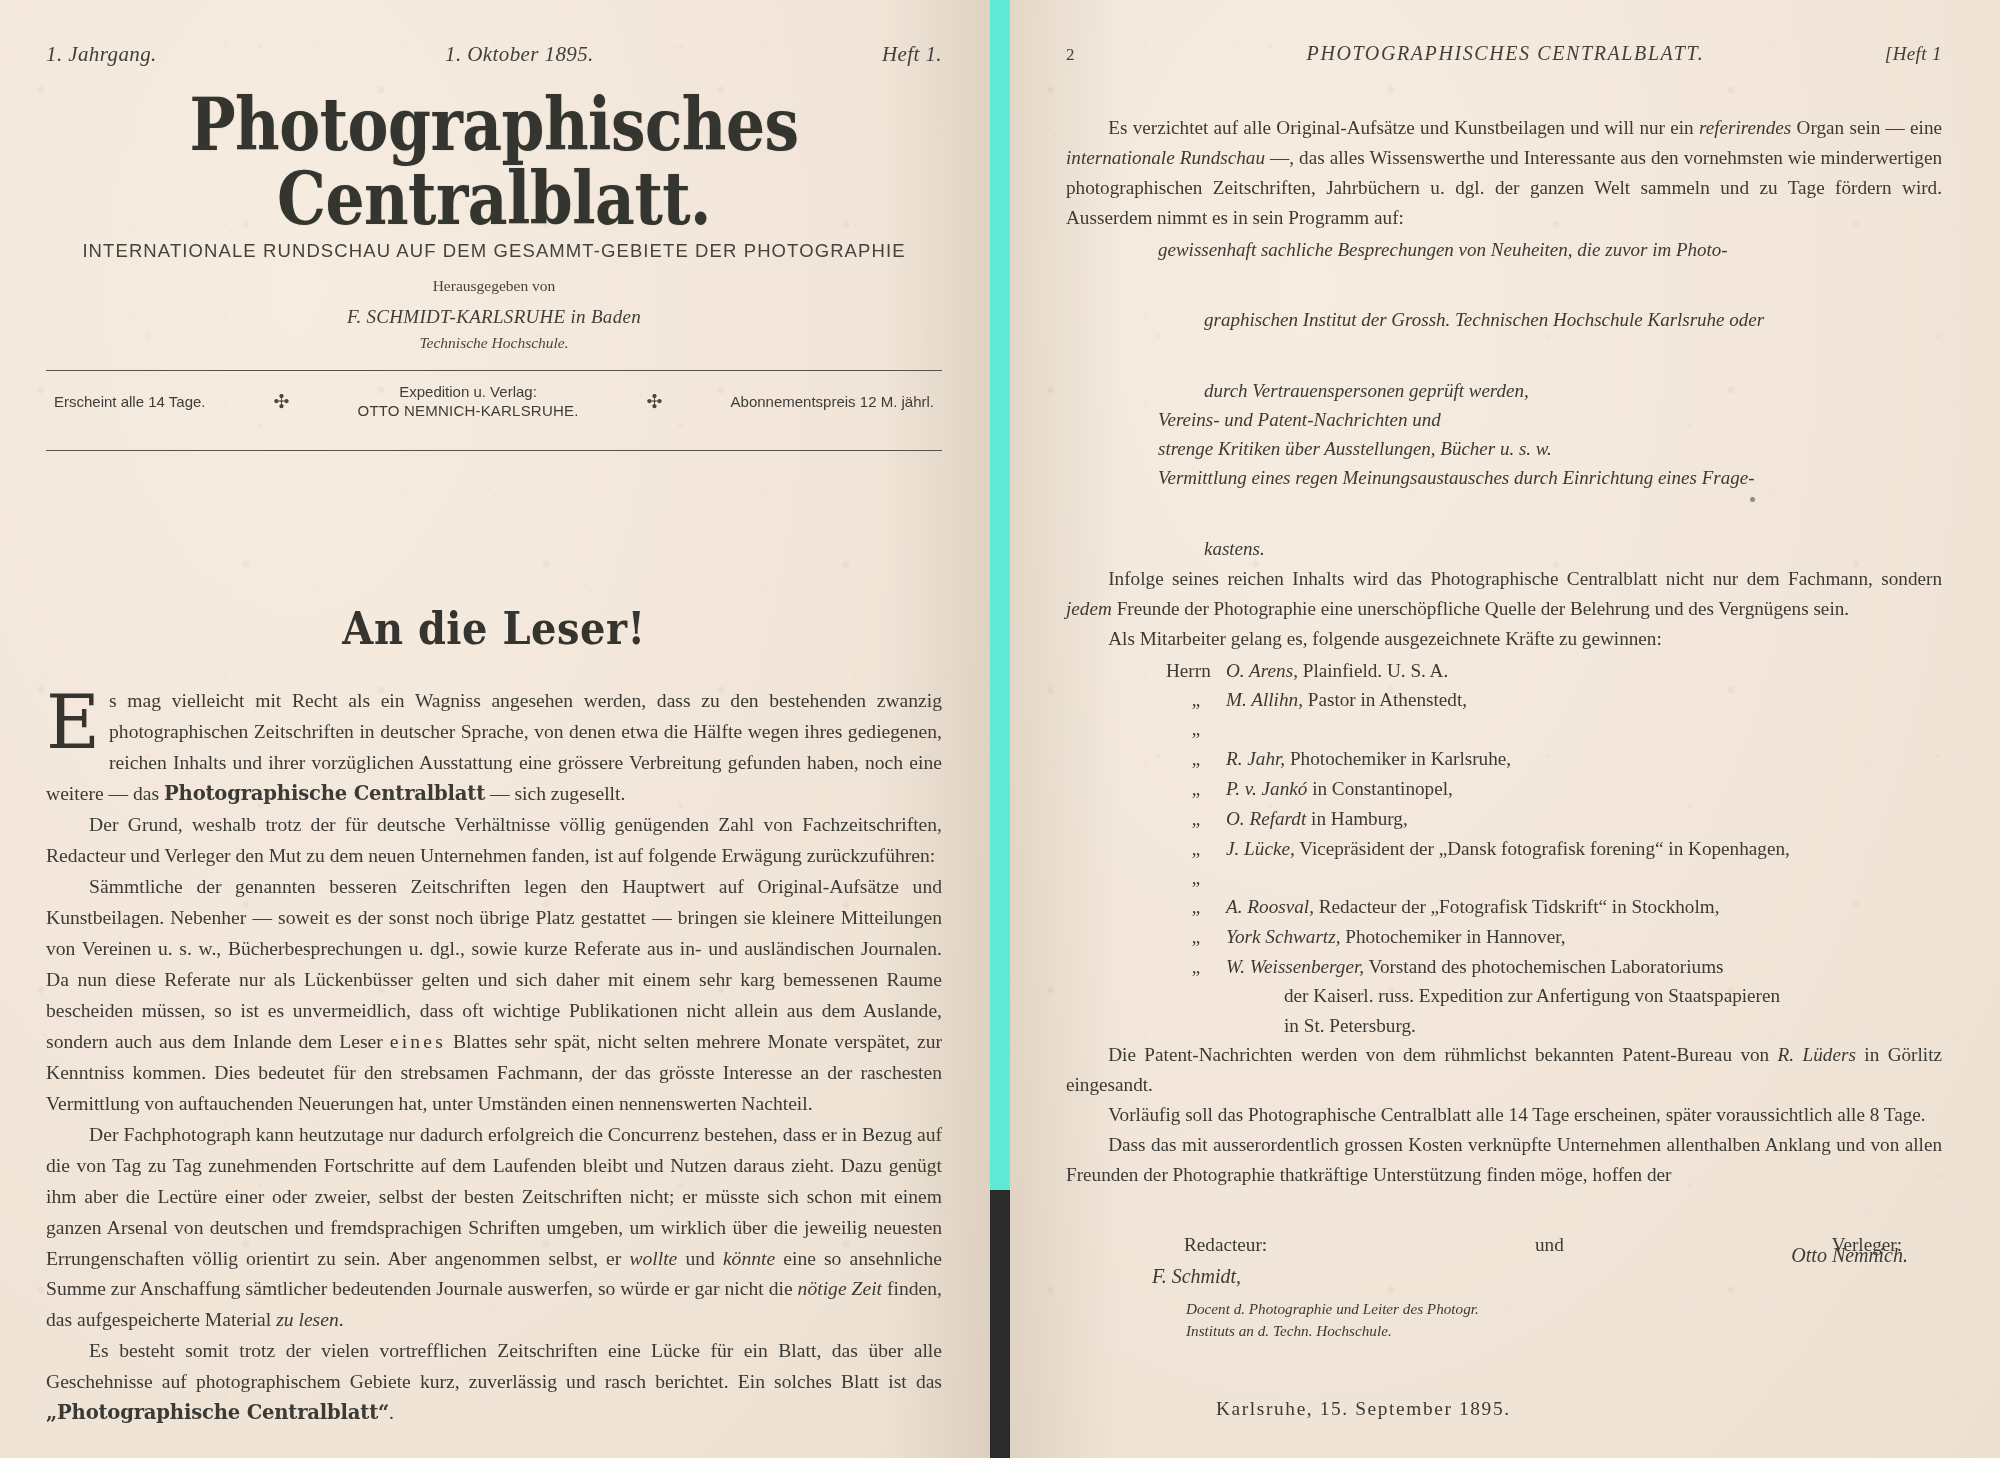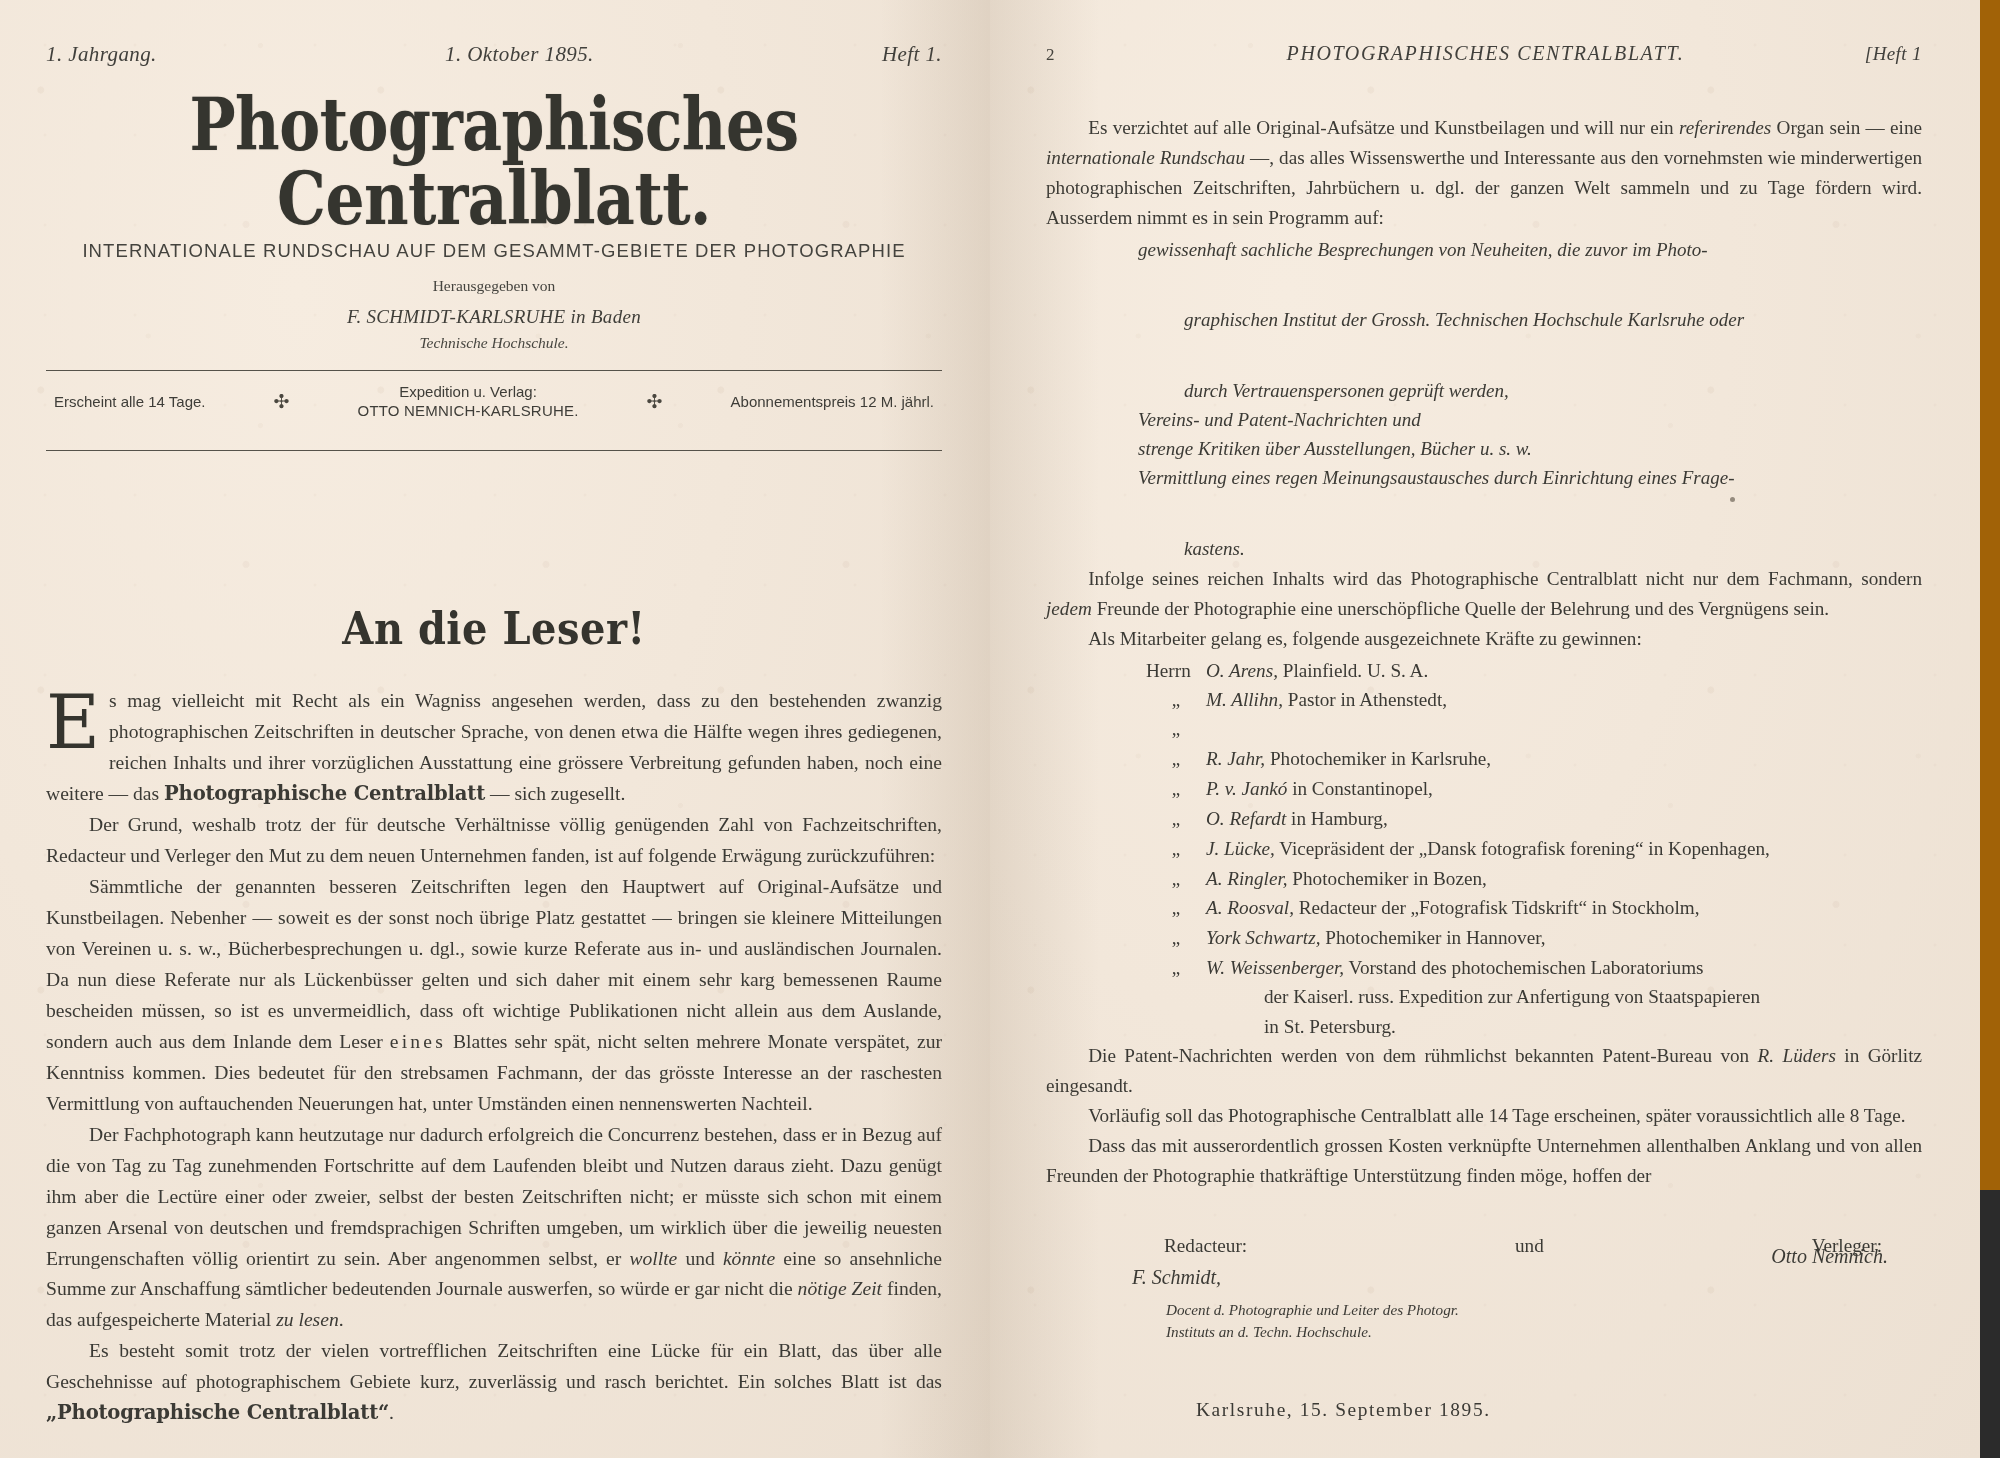--- a/index.html
+++ b/index.html
@@ -14,22 +14,23 @@
     overflow: hidden;
     font-family: "Liberation Serif", "DejaVu Serif", serif;
     color: #3a3a38;
   }
 
   
   .spread {
     position: relative;
     width: 2000px;
     height: 1190px;
-    background: #a16207;
+    background: #5eead4;
     display: flex;
+    justify-content: space-between;
   }
   .page {
     position: relative;
     width: 990px;
     height: 1458px;
     background:
       radial-gradient(ellipse at 30% 20%, #f6ece0 0%, #f2e7da 45%, #ece0d2 100%);
     box-sizing: border-box;
     overflow: hidden;
   }
@@ -429,21 +430,20 @@
             <span class="who"><i>O. Refardt</i><span> in Hamburg,</span></span>
           </div>
 
           <div class="contrib-row">
             <span class="mark">„</span>
             <span class="who"><i>J. Lücke,</i><span> Vicepräsident der „Dansk fotografisk forening“ in Kopenhagen,</span></span>
           </div>
 
           <div class="contrib-row">
             <span class="mark">„</span>
-            <span class="who"><i>A. Ringler,</i><span> Photochemiker in Bozen,</span></span>
           </div>
 
           <div class="contrib-row">
             <span class="mark">„</span>
             <span class="who"><i>A. Roosval,</i><span> Redacteur der „Fotografisk Tidskrift“ in Stockholm,</span></span>
           </div>
 
           <div class="contrib-row">
             <span class="mark">„</span>
             <span class="who"><i>York Schwartz,</i><span> Photochemiker in Hannover,</span></span>

